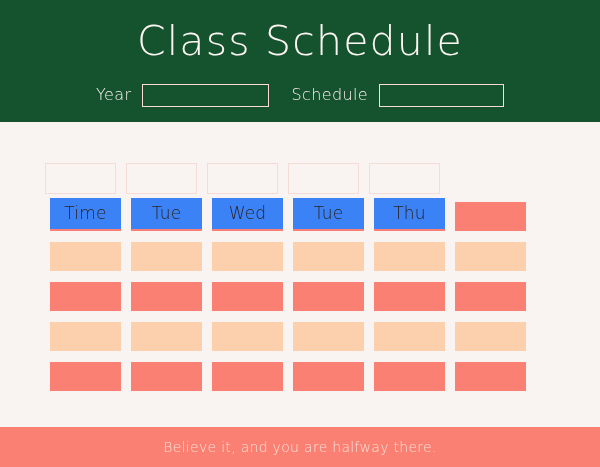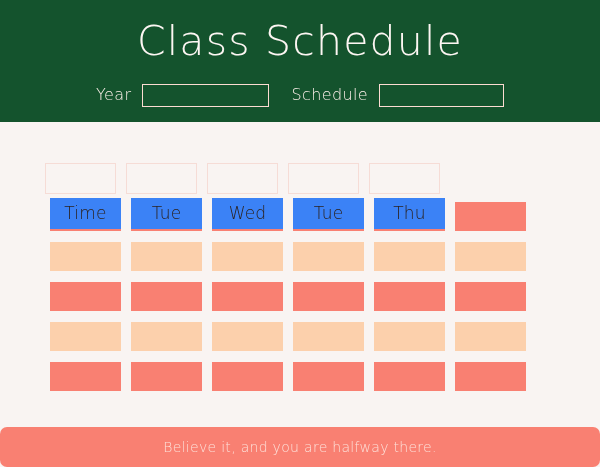--- a/index.html
+++ b/index.html
@@ -149,21 +149,20 @@
   .footer-band {
     position: absolute;
     left: 0;
     top: 427px;
     width: 600px;
     height: 40px;
     background: #f98072;
     display: flex;
     align-items: center;
     justify-content: center;
-    border-radius: 7px;
   }
   .footer-text {
     color: #fddfd8;
     font-family: "DejaVu Sans", sans-serif;
     font-size: 14px;
     font-weight: 300;
     letter-spacing: 0.3px;
     white-space: nowrap;
   }
 </style>

